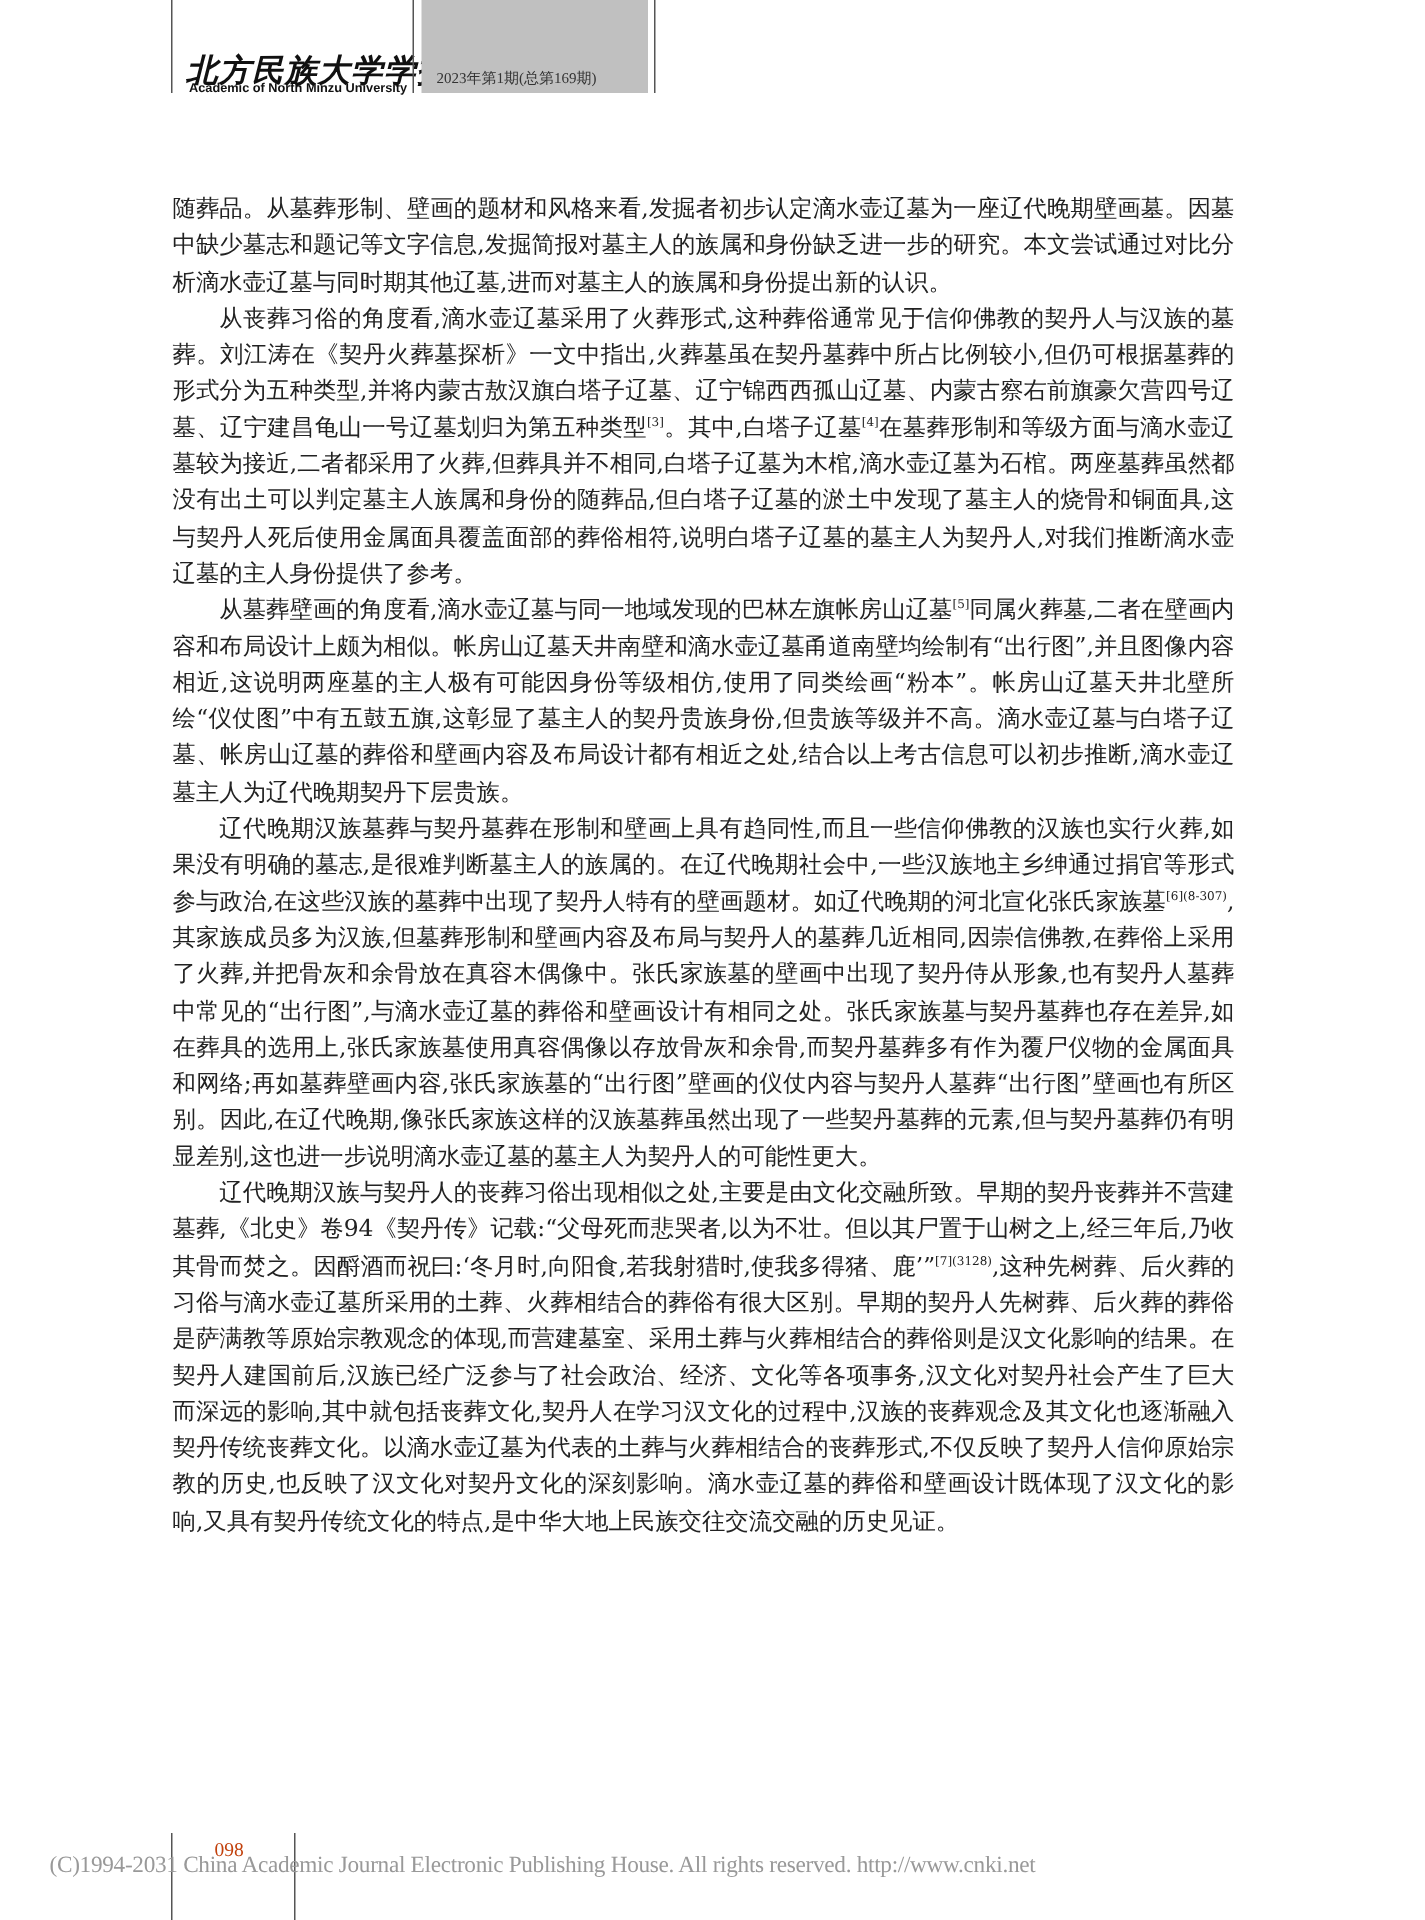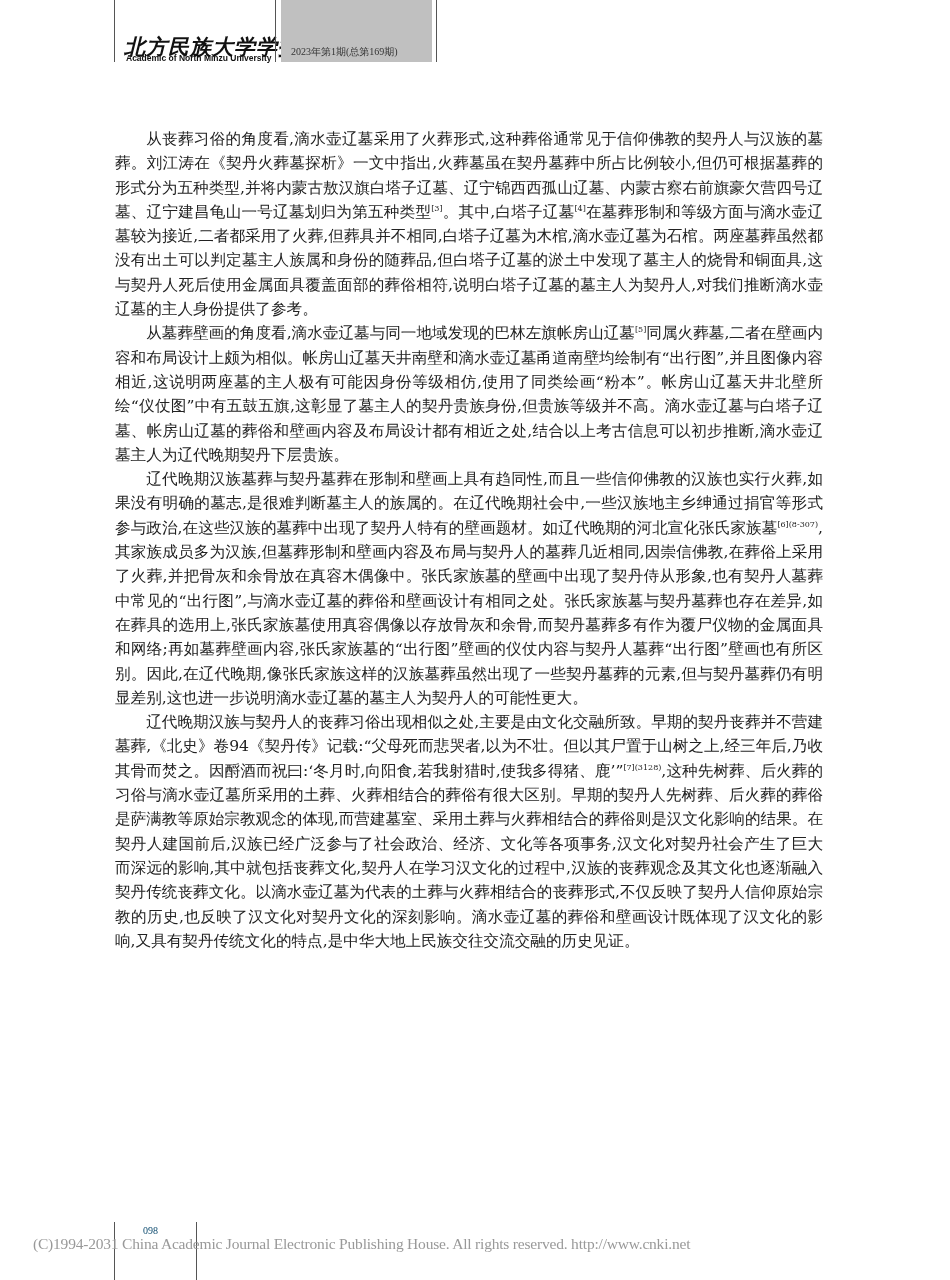--- a/index.html
+++ b/index.html
@@ -25,40 +25,41 @@
   }
   .body-text {
     position: absolute; left: 115px; top: 127px; width: 708px;
     font-size: 15.6px; line-height: 24.3px; text-align: justify; text-justify: inter-ideograph;
     color: #222;
   }
   .body-text p { margin: 0; text-indent: 2em; }
   .body-text p.cont { text-indent: 0; }
   sup { font-size: 8px; vertical-align: 6px; line-height: 0; }
   .page-num {
-    position: absolute; left: 143px; top: 1225px; font-size: 10px; color: #0c4a6e;
+    position: absolute; left: 143px; top: 1225px; font-size: 13px; color: #c2410c;
     font-family: "Liberation Serif", serif;
   }
   .copyright {
     position: absolute; left: 33px; top: 1235px; font-size: 15.5px; color: #999;
     font-family: "Liberation Serif", serif; white-space: nowrap; letter-spacing: -0.2px;
   }
 </style>
 </head>
 <body>
 
 <div class="vline" style="left:114px; top:0; height:62px;"></div>
 <div class="header-title">北方民族大学学报</div>
 <div class="header-sub">Academic of North Minzu University</div>
 <div class="vline" style="left:275px; top:0; height:62px;"></div>
 <div class="issue-block"></div>
 <div class="issue-text">2023年第1期(总第169期)</div>
 <div class="vline" style="left:436px; top:0; height:62px;"></div>
 
 <div class="body-text" id="body-text">
+    <p class="cont"><span>随葬品。从墓葬形制、壁画的题材和风格来看,发掘者初步认定滴水壶辽墓为一座辽代晚期壁画墓。因墓中缺少墓志和题记等文字信息,发掘简报对墓主人的族属和身份缺乏进一步的研究。本文尝试通过对比分析滴水壶辽墓与同时期其他辽墓,进而对墓主人的族属和身份提出新的认识。</span></p>
     <p><span>从丧葬习俗的角度看,滴水壶辽墓采用了火葬形式,这种葬俗通常见于信仰佛教的契丹人与汉族的墓葬。刘江涛在《契丹火葬墓探析》一文中指出,火葬墓虽在契丹墓葬中所占比例较小,但仍可根据墓葬的形式分为五种类型,并将内蒙古敖汉旗白塔子辽墓、辽宁锦西西孤山辽墓、内蒙古察右前旗豪欠营四号辽墓、辽宁建昌龟山一号辽墓划归为第五种类型</span><sup>[3]</sup><span>。其中,白塔子辽墓</span><sup>[4]</sup><span>在墓葬形制和等级方面与滴水壶辽墓较为接近,二者都采用了火葬,但葬具并不相同,白塔子辽墓为木棺,滴水壶辽墓为石棺。两座墓葬虽然都没有出土可以判定墓主人族属和身份的随葬品,但白塔子辽墓的淤土中发现了墓主人的烧骨和铜面具,这与契丹人死后使用金属面具覆盖面部的葬俗相符,说明白塔子辽墓的墓主人为契丹人,对我们推断滴水壶辽墓的主人身份提供了参考。</span></p>
     <p><span>从墓葬壁画的角度看,滴水壶辽墓与同一地域发现的巴林左旗帐房山辽墓</span><sup>[5]</sup><span>同属火葬墓,二者在壁画内容和布局设计上颇为相似。帐房山辽墓天井南壁和滴水壶辽墓甬道南壁均绘制有“出行图”,并且图像内容相近,这说明两座墓的主人极有可能因身份等级相仿,使用了同类绘画“粉本”。帐房山辽墓天井北壁所绘“仪仗图”中有五鼓五旗,这彰显了墓主人的契丹贵族身份,但贵族等级并不高。滴水壶辽墓与白塔子辽墓、帐房山辽墓的葬俗和壁画内容及布局设计都有相近之处,结合以上考古信息可以初步推断,滴水壶辽墓主人为辽代晚期契丹下层贵族。</span></p>
     <p><span>辽代晚期汉族墓葬与契丹墓葬在形制和壁画上具有趋同性,而且一些信仰佛教的汉族也实行火葬,如果没有明确的墓志,是很难判断墓主人的族属的。在辽代晚期社会中,一些汉族地主乡绅通过捐官等形式参与政治,在这些汉族的墓葬中出现了契丹人特有的壁画题材。如辽代晚期的河北宣化张氏家族墓</span><sup>[6](8-307)</sup><span>,其家族成员多为汉族,但墓葬形制和壁画内容及布局与契丹人的墓葬几近相同,因崇信佛教,在葬俗上采用了火葬,并把骨灰和余骨放在真容木偶像中。张氏家族墓的壁画中出现了契丹侍从形象,也有契丹人墓葬中常见的“出行图”,与滴水壶辽墓的葬俗和壁画设计有相同之处。张氏家族墓与契丹墓葬也存在差异,如在葬具的选用上,张氏家族墓使用真容偶像以存放骨灰和余骨,而契丹墓葬多有作为覆尸仪物的金属面具和网络;再如墓葬壁画内容,张氏家族墓的“出行图”壁画的仪仗内容与契丹人墓葬“出行图”壁画也有所区别。因此,在辽代晚期,像张氏家族这样的汉族墓葬虽然出现了一些契丹墓葬的元素,但与契丹墓葬仍有明显差别,这也进一步说明滴水壶辽墓的墓主人为契丹人的可能性更大。</span></p>
     <p><span>辽代晚期汉族与契丹人的丧葬习俗出现相似之处,主要是由文化交融所致。早期的契丹丧葬并不营建墓葬,《北史》卷94《契丹传》记载:“父母死而悲哭者,以为不壮。但以其尸置于山树之上,经三年后,乃收其骨而焚之。因酹酒而祝曰:‘冬月时,向阳食,若我射猎时,使我多得猪、鹿’”</span><sup>[7](3128)</sup><span>,这种先树葬、后火葬的习俗与滴水壶辽墓所采用的土葬、火葬相结合的葬俗有很大区别。早期的契丹人先树葬、后火葬的葬俗是萨满教等原始宗教观念的体现,而营建墓室、采用土葬与火葬相结合的葬俗则是汉文化影响的结果。在契丹人建国前后,汉族已经广泛参与了社会政治、经济、文化等各项事务,汉文化对契丹社会产生了巨大而深远的影响,其中就包括丧葬文化,契丹人在学习汉文化的过程中,汉族的丧葬观念及其文化也逐渐融入契丹传统丧葬文化。以滴水壶辽墓为代表的土葬与火葬相结合的丧葬形式,不仅反映了契丹人信仰原始宗教的历史,也反映了汉文化对契丹文化的深刻影响。滴水壶辽墓的葬俗和壁画设计既体现了汉文化的影响,又具有契丹传统文化的特点,是中华大地上民族交往交流交融的历史见证。</span></p>
   </div>
 
 <div class="vline" style="left:114px; top:1222px; height:58px;"></div>
 <div class="page-num">098</div>
 <div class="vline" style="left:196px; top:1222px; height:58px;"></div>
 <div class="copyright">(C)1994-2031 China Academic Journal Electronic Publishing House. All rights reserved.    http://www.cnki.net</div>

